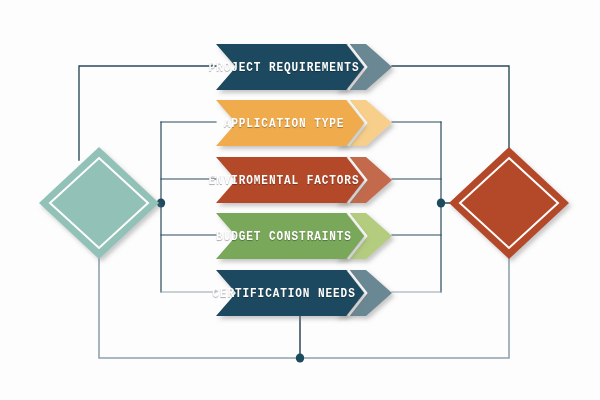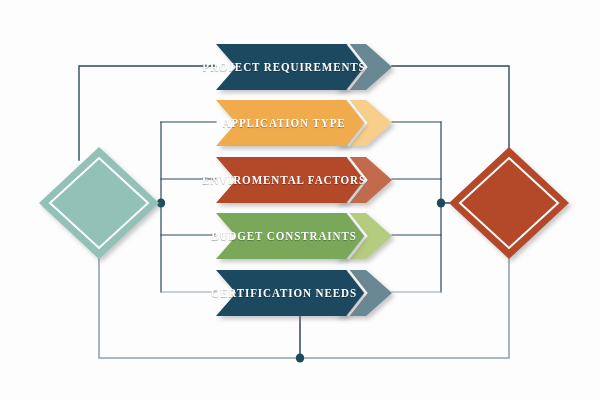--- a/index.html
+++ b/index.html
@@ -6,21 +6,21 @@
     margin: 0;
     padding: 0;
     background: #ffffff;
   }
   #canvas {
     position: relative;
     width: 600px;
     height: 400px;
     background: #fdfdfd;
     overflow: hidden;
-    font-family: Liberation Serif, serif;
+    font-family: Liberation Mono, monospace;
   }
   #wires {
     position: absolute;
     left: 0;
     top: 0;
     width: 600px;
     height: 400px;
   }
   #shapes {
     position: absolute;

